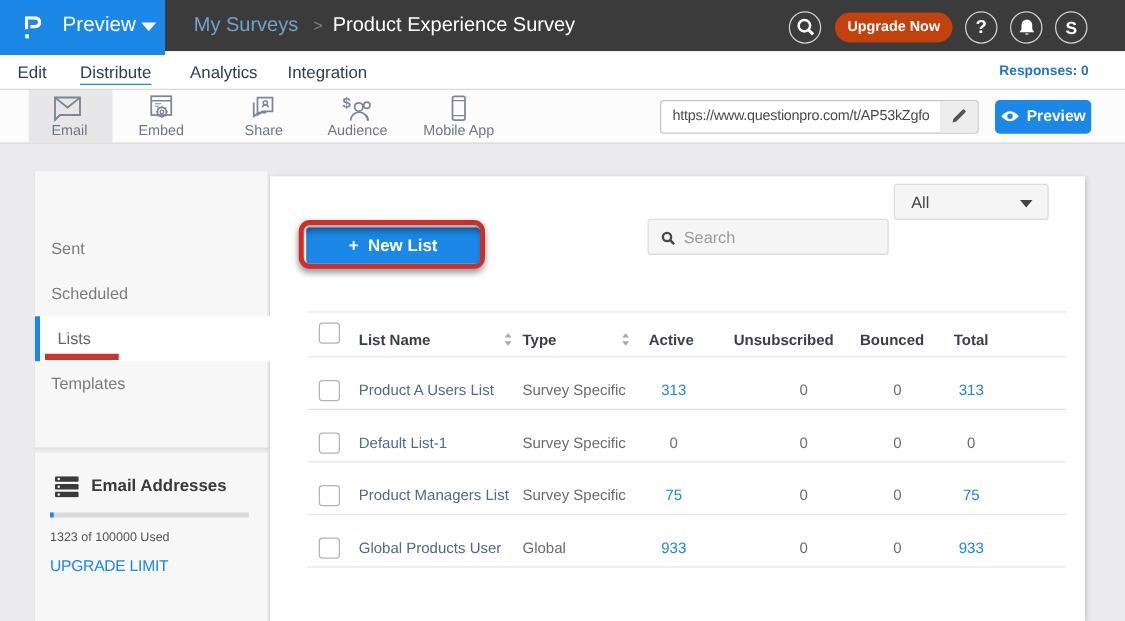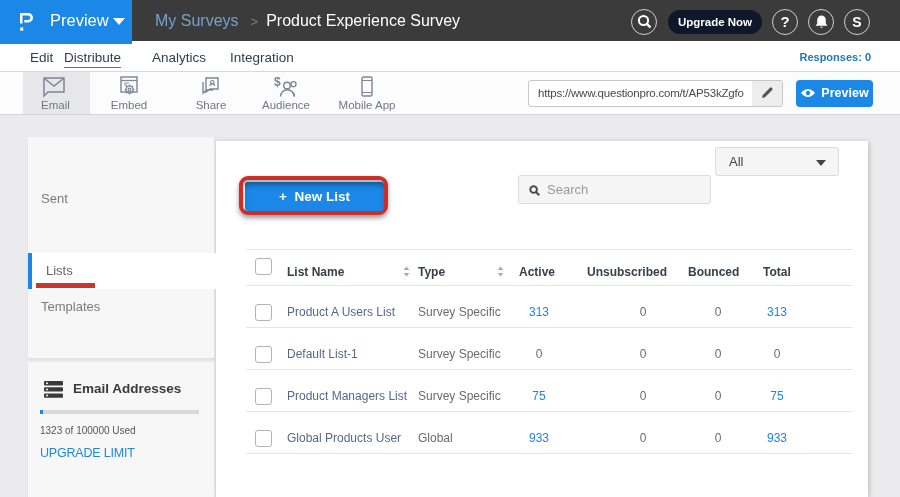--- a/index.html
+++ b/index.html
@@ -5,21 +5,21 @@
 * { margin:0; padding:0; box-sizing:border-box; }
 html,body { width:900px; height:497px; overflow:hidden; font-family:"Liberation Sans", sans-serif; background:#ebebed; }
 .hdr { position:absolute; left:0; top:0; width:900px; height:41px; background:#3b3b3b; }
 .logo { position:absolute; left:0; top:0; width:132px; height:44px; background:#1b87e6; color:#fff; z-index:2; }
 .logo .txt { position:absolute; left:50px; top:11px; font-size:16.5px; color:#fff; }
 .logo .car { position:absolute; left:113px; top:18px; width:0; height:0; border-left:6px solid transparent; border-right:6px solid transparent; border-top:7px solid #fff; }
 .crumb { position:absolute; left:155px; top:12px; font-size:16px; color:#72a2cc; }
 .crumb .sep { color:#7e7e7e; margin:0 8px 0 12px; font-size:13px; }
 .crumb .title { color:#ffffff; }
 .hico { position:absolute; top:9px; width:26px; height:26px; border:1.7px solid #cfcfcf; border-radius:50%; color:#fff; text-align:center; }
-.upg { position:absolute; left:668px; top:10px; width:94px; height:24px; background:#0f172a; border-radius:12px; color:#fff; font-size:11.5px; font-weight:bold; text-align:center; line-height:24px; }
+.upg { position:absolute; left:668px; top:10px; width:94px; height:24px; background:#c2410c; border-radius:12px; color:#fff; font-size:11.5px; font-weight:bold; text-align:center; line-height:24px; }
 .nav { position:absolute; left:0; top:41px; width:900px; height:31px; background:#fff; border-bottom:1px solid #d9d9d9; }
 .nav a { position:absolute; top:9px; font-size:13.5px; color:#2e3f50; text-decoration:none; }
 .resp { position:absolute; right:29px; top:10px; font-size:11px; color:#1f76c2; font-weight:bold; }
 .tools { position:absolute; left:0; top:72px; width:900px; height:43px; background:#fcfcfc; border-bottom:1px solid #d5d5d5; }
 .tab { position:absolute; top:0; height:42px; text-align:center; color:#6f7887; }
 .tab .lbl { position:absolute; left:0; right:0; top:27px; font-size:11.5px; color:#6f7887; }
 .tab svg { margin-top:4px; }
 .tab.active { background:#e7e7e9; }
 .urlbox { position:absolute; left:528px; top:80px; width:255px; height:27px; background:#fff; border:1px solid #c6c6c6; border-radius:3px; font-size:11.5px; letter-spacing:-0.2px; color:#4a4a4a; line-height:25px; padding-left:9px; white-space:nowrap; overflow:hidden; }
 .pencil { position:absolute; left:752px; top:81px; width:30px; height:25px; background:#ededee; border-radius:0 2px 2px 0; text-align:center; }
@@ -69,21 +69,21 @@
     </svg></div>
 <div class="upg">Upgrade Now</div>
 <div class="hico" style="left:772px; font-weight:bold; font-size:15px; line-height:24px;">?</div>
 <div class="hico" style="left:808px;"><svg width="23" height="23" viewBox="0 0 23 23" style="margin-top:1px">
       <path d="M11.5 4.5 a4.3 4.3 0 0 1 4.3 4.3 v3.6 l1.6 2.3 h-11.8 l1.6 -2.3 v-3.6 A4.3 4.3 0 0 1 11.5 4.5z" fill="#fff"></path>
       <path d="M10 15.8 a1.6 1.6 0 0 0 3 0z" fill="#fff"></path>
     </svg></div>
 <div class="hico" style="left:844px; font-weight:bold; font-size:14px; line-height:24px;">S</div>
 
 <div class="nav">
-  <a style="left:14px;margin-left:16px;">Edit</a>
+  <a style="left:14px;">Edit</a>
   <a style="left:64px; border-bottom:1px solid #1b87e6; padding-bottom:2px;">Distribute</a>
   <a style="left:152px;">Analytics</a>
   <a style="left:230px;">Integration</a>
   <div class="resp">Responses: 0</div>
 </div>
 
 <div class="tools">
   <div class="tab active" style="left:23px; width:67px;">
     <svg width="26" height="22" viewBox="0 0 26 22" style="position:relative; left:-3px;">
         <path d="M3 2 h20 v14 h-16 l-4 4 z" fill="none" stroke="#7d8694" stroke-width="1.5"></path>
@@ -137,20 +137,21 @@
     </svg></div>
 <div class="pvw"><svg width="16" height="10" viewBox="0 0 16 10" style="vertical-align:-1px; margin-right:5px;">
       <path d="M1 5 Q8 -3 15 5 Q8 13 1 5z" fill="#fff"></path>
       <circle cx="8" cy="5" r="2.2" fill="#1b87e6"></circle>
     </svg>Preview</div>
 
 <div class="card"></div>
 
 <div class="sidebar">
   <div class="sitem" style="top:44px;">Sent</div>
+  <div class="sitem" style="top:80px;">Scheduled</div>
   <div class="sitem active" style="top:116px;padding-left:14px;">Lists</div>
   <div class="sitem" style="top:152px;">Templates</div>
 </div>
 <div class="redline"></div>
 
 <div class="emailcard"></div>
 <svg width="19" height="17" viewBox="0 0 19 17" style="position:absolute; left:44px; top:381px;">
     <g fill="#3a3a3a">
       <rect x="0" y="0" width="19" height="4.4" rx="1"></rect>
       <rect x="0" y="6.2" width="19" height="4.4" rx="1"></rect>

